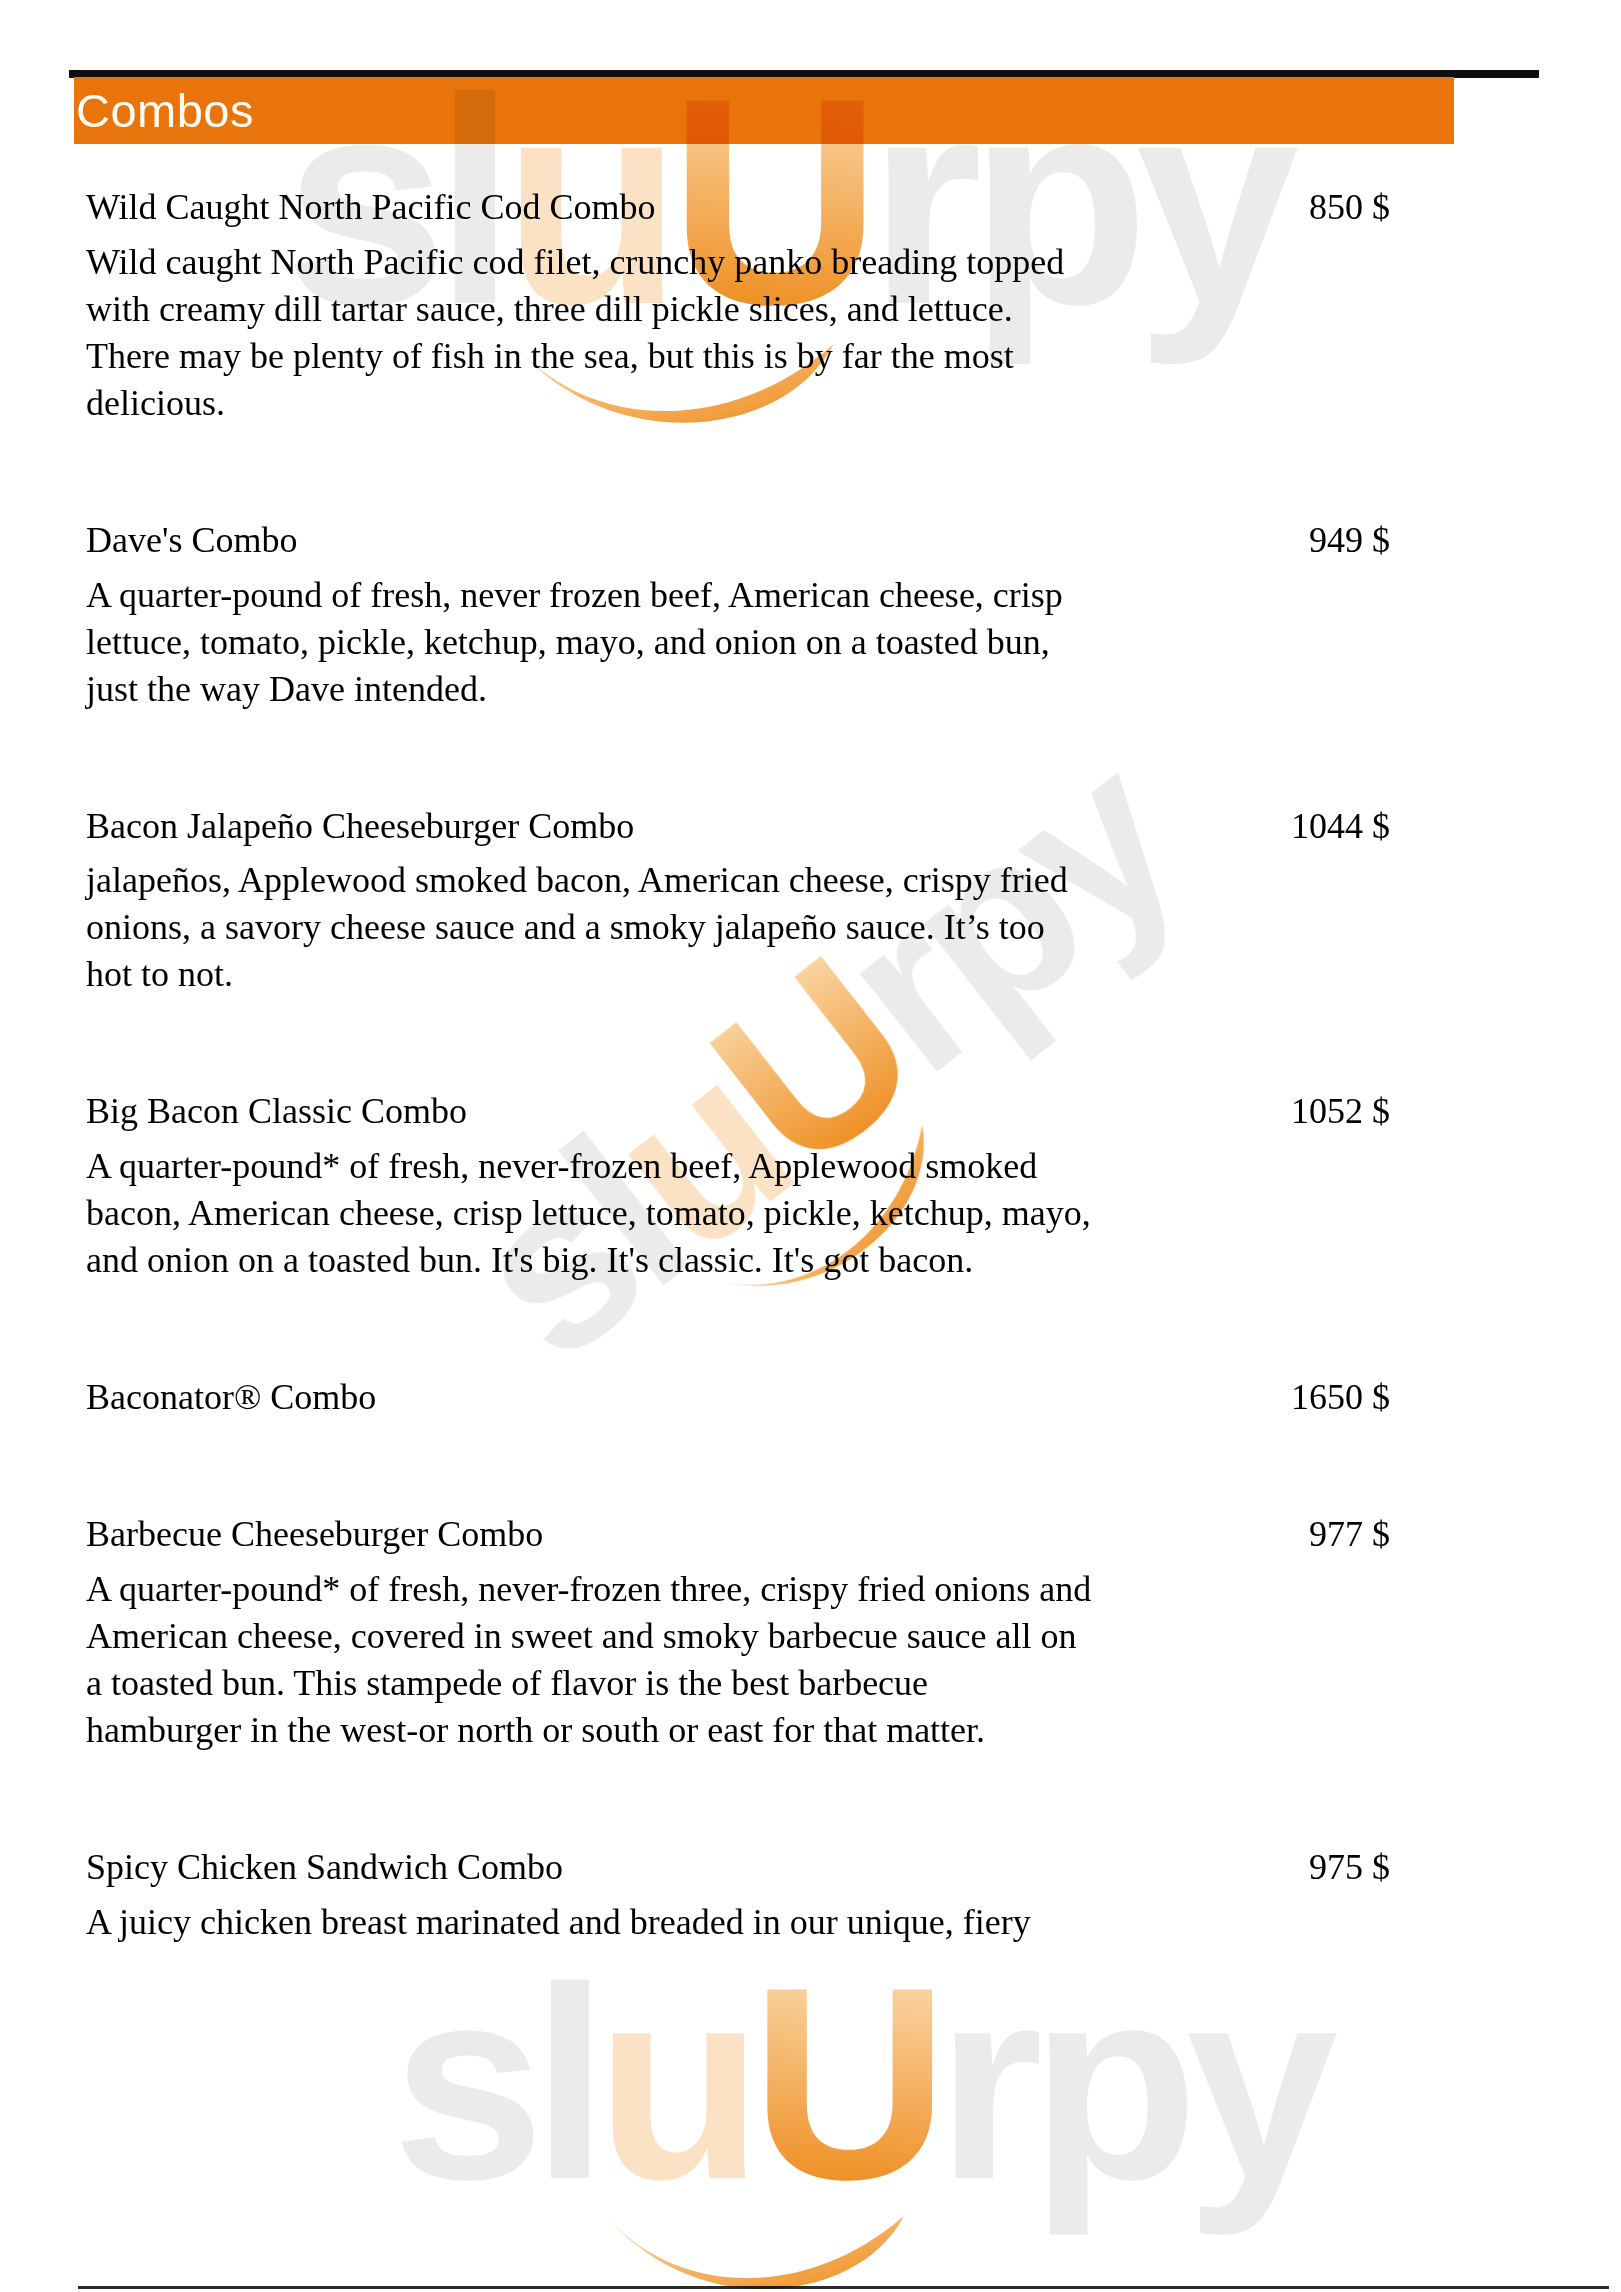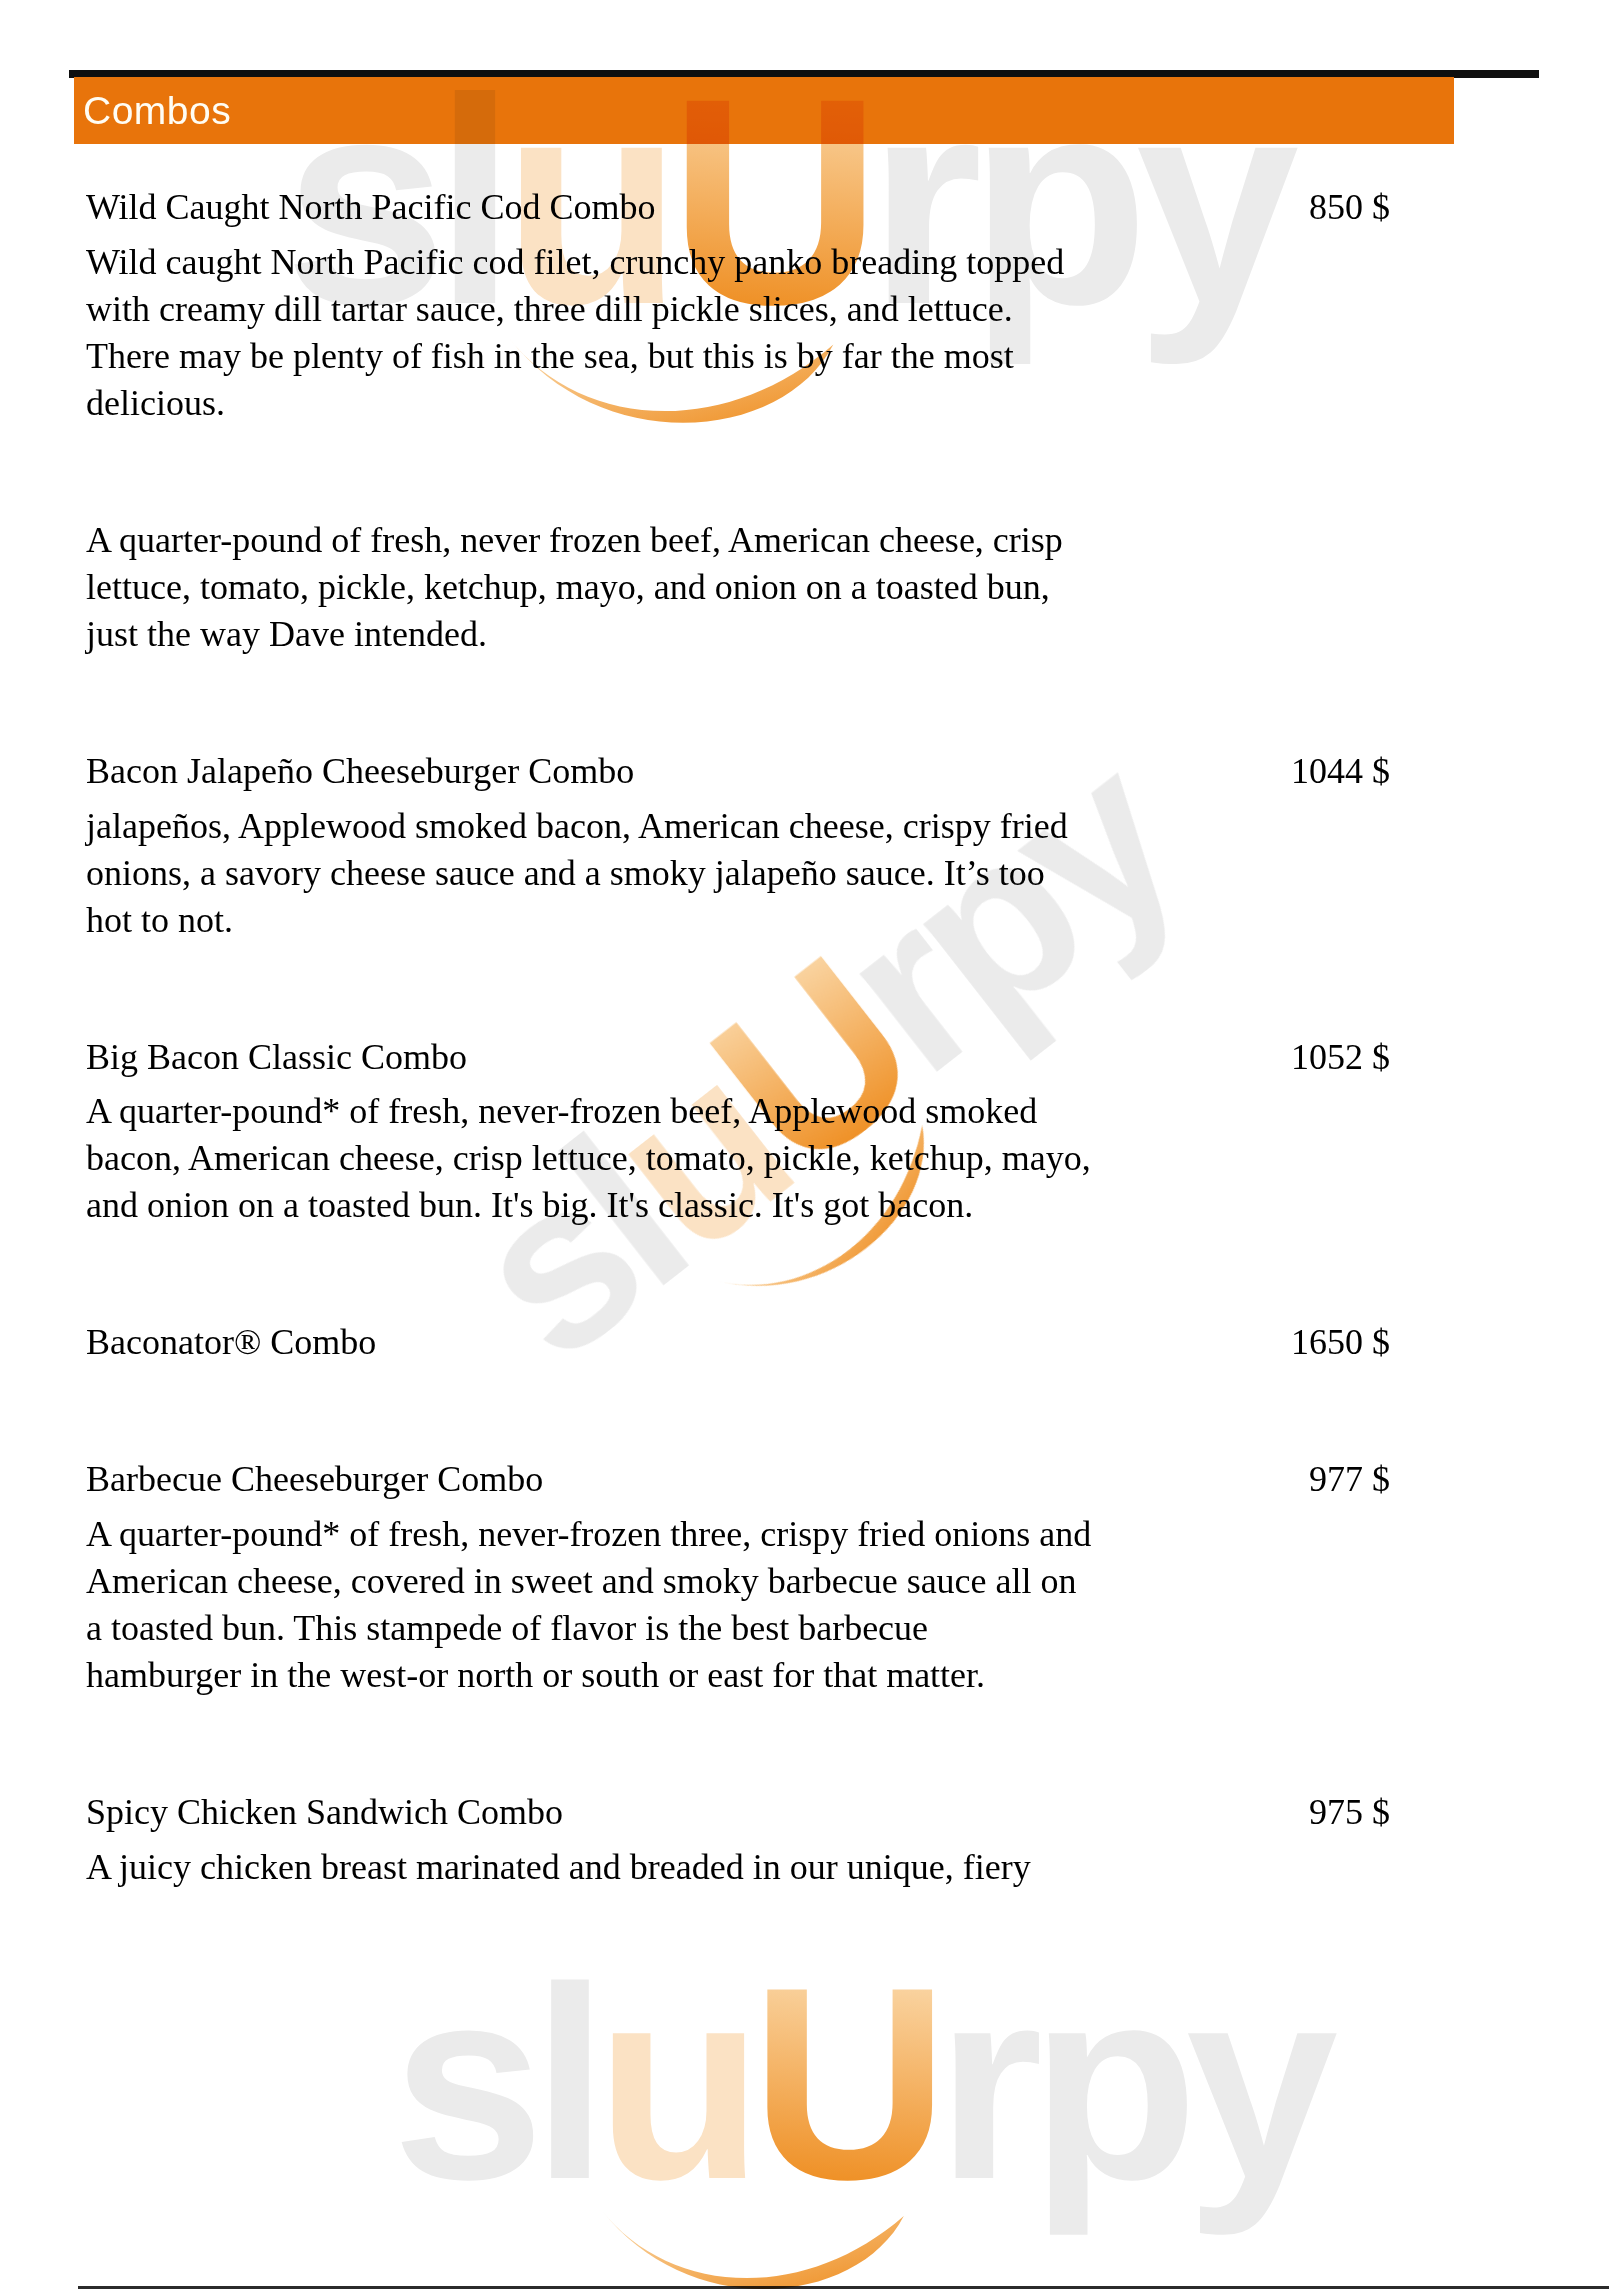--- a/index.html
+++ b/index.html
@@ -17,22 +17,22 @@
     background:#0f0f0f;z-index:1;
   }
   
   .header-bar{
     position:absolute;left:74px;top:77px;width:1380px;height:67px;
     background:#E8740B;z-index:1;
     display:flex;align-items:center;
   }
   .header-bar .title{
     font-family:"Liberation Sans", sans-serif;
-    font-size:39px;line-height:67px;color:#FFFDF4;
-    padding-left:9px;letter-spacing:0.5px;
+    font-size:47px;line-height:67px;color:#FFFDF4;
+    padding-left:2px;letter-spacing:0.5px;
   }
   
   .items{position:absolute;left:86px;top:184px;width:1304px;z-index:1;}
   .item{margin-bottom:90px;}
   .item-head{
     display:flex;justify-content:space-between;align-items:baseline;
     height:47px;line-height:47px;font-size:36px;gap:24px;
   }
   .item-name{white-space:nowrap;}
   .item-price{white-space:nowrap;text-align:right;}
@@ -83,20 +83,24 @@
     </div>
     <div class="item-desc">
           <div class="desc-line">Wild caught North Pacific cod filet, crunchy panko breading topped</div>
           <div class="desc-line">with creamy dill tartar sauce, three dill pickle slices, and lettuce.</div>
           <div class="desc-line">There may be plenty of fish in the sea, but this is by far the most</div>
           <div class="desc-line">delicious.</div>
         </div>
   </div>
 
   <div class="item">
+    <div class="item-head">
+      <span class="item-name">Dave's Combo</span>
+      <span class="item-price">949 $</span>
+    </div>
     <div class="item-desc">
           <div class="desc-line">A quarter-pound of fresh, never frozen beef, American cheese, crisp</div>
           <div class="desc-line">lettuce, tomato, pickle, ketchup, mayo, and onion on a toasted bun,</div>
           <div class="desc-line">just the way Dave intended.</div>
         </div>
   </div>
 
   <div class="item">
     <div class="item-head">
       <span class="item-name">Bacon Jalapeño Cheeseburger Combo</span>

